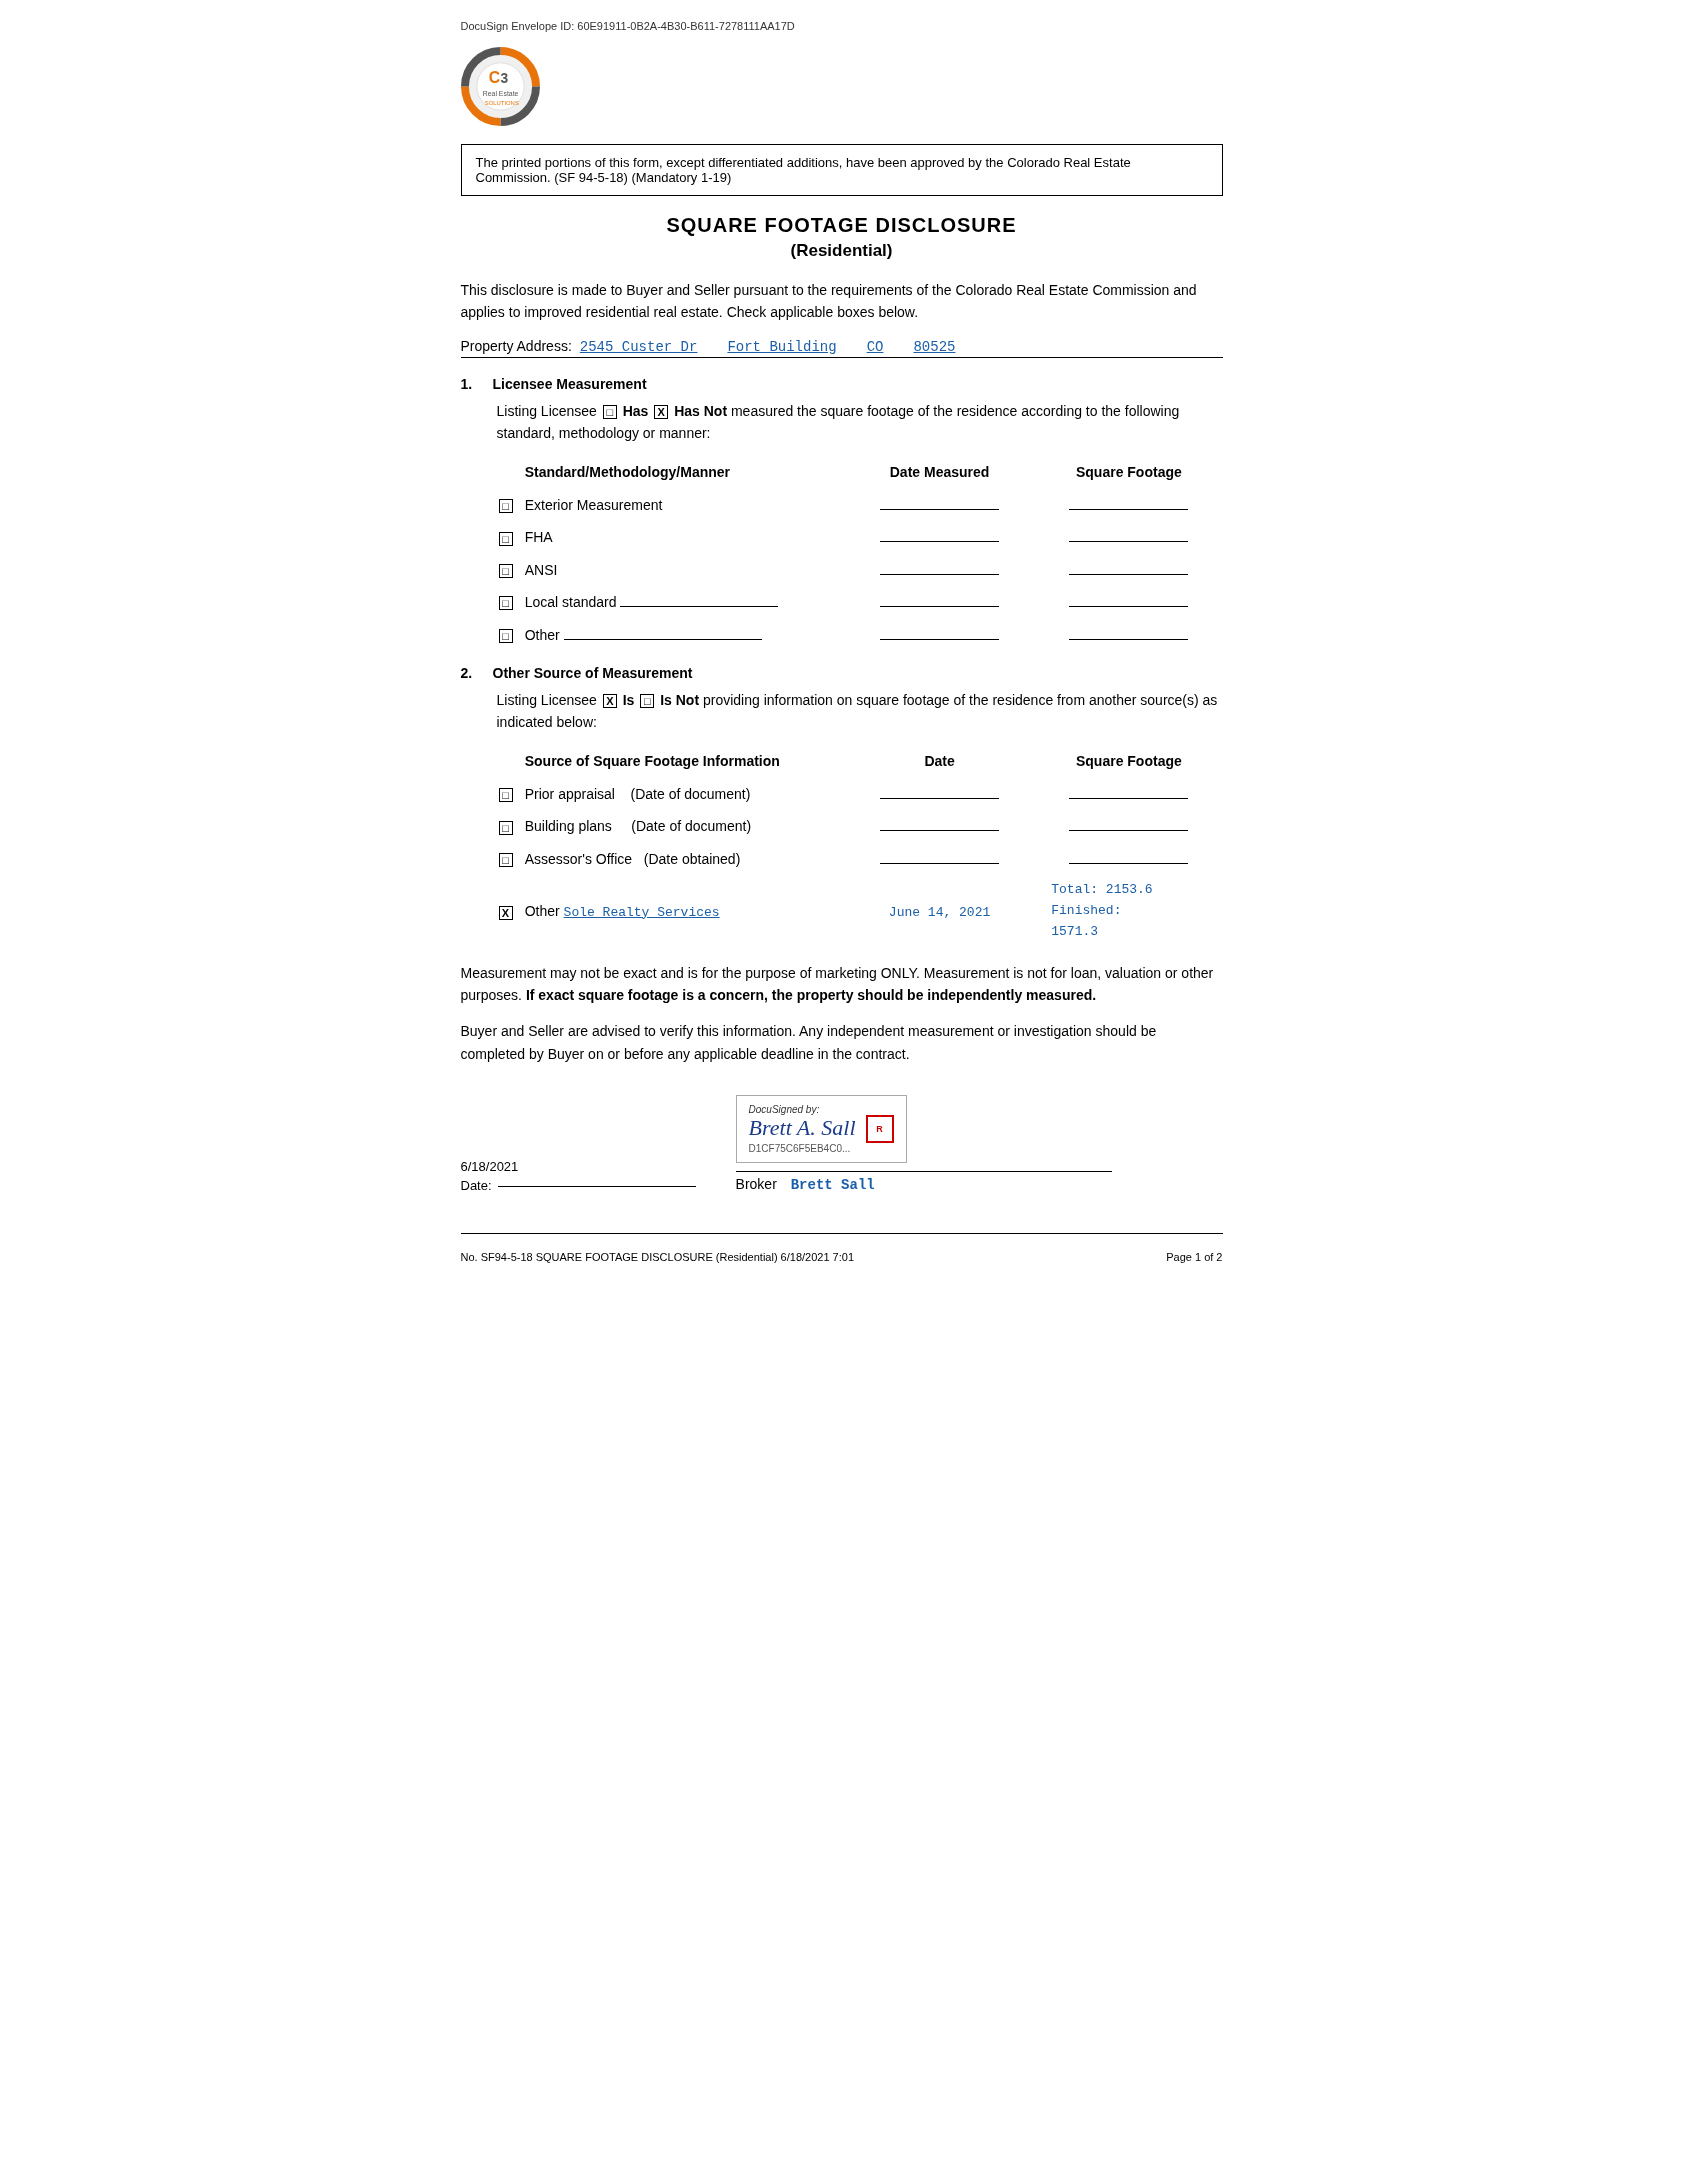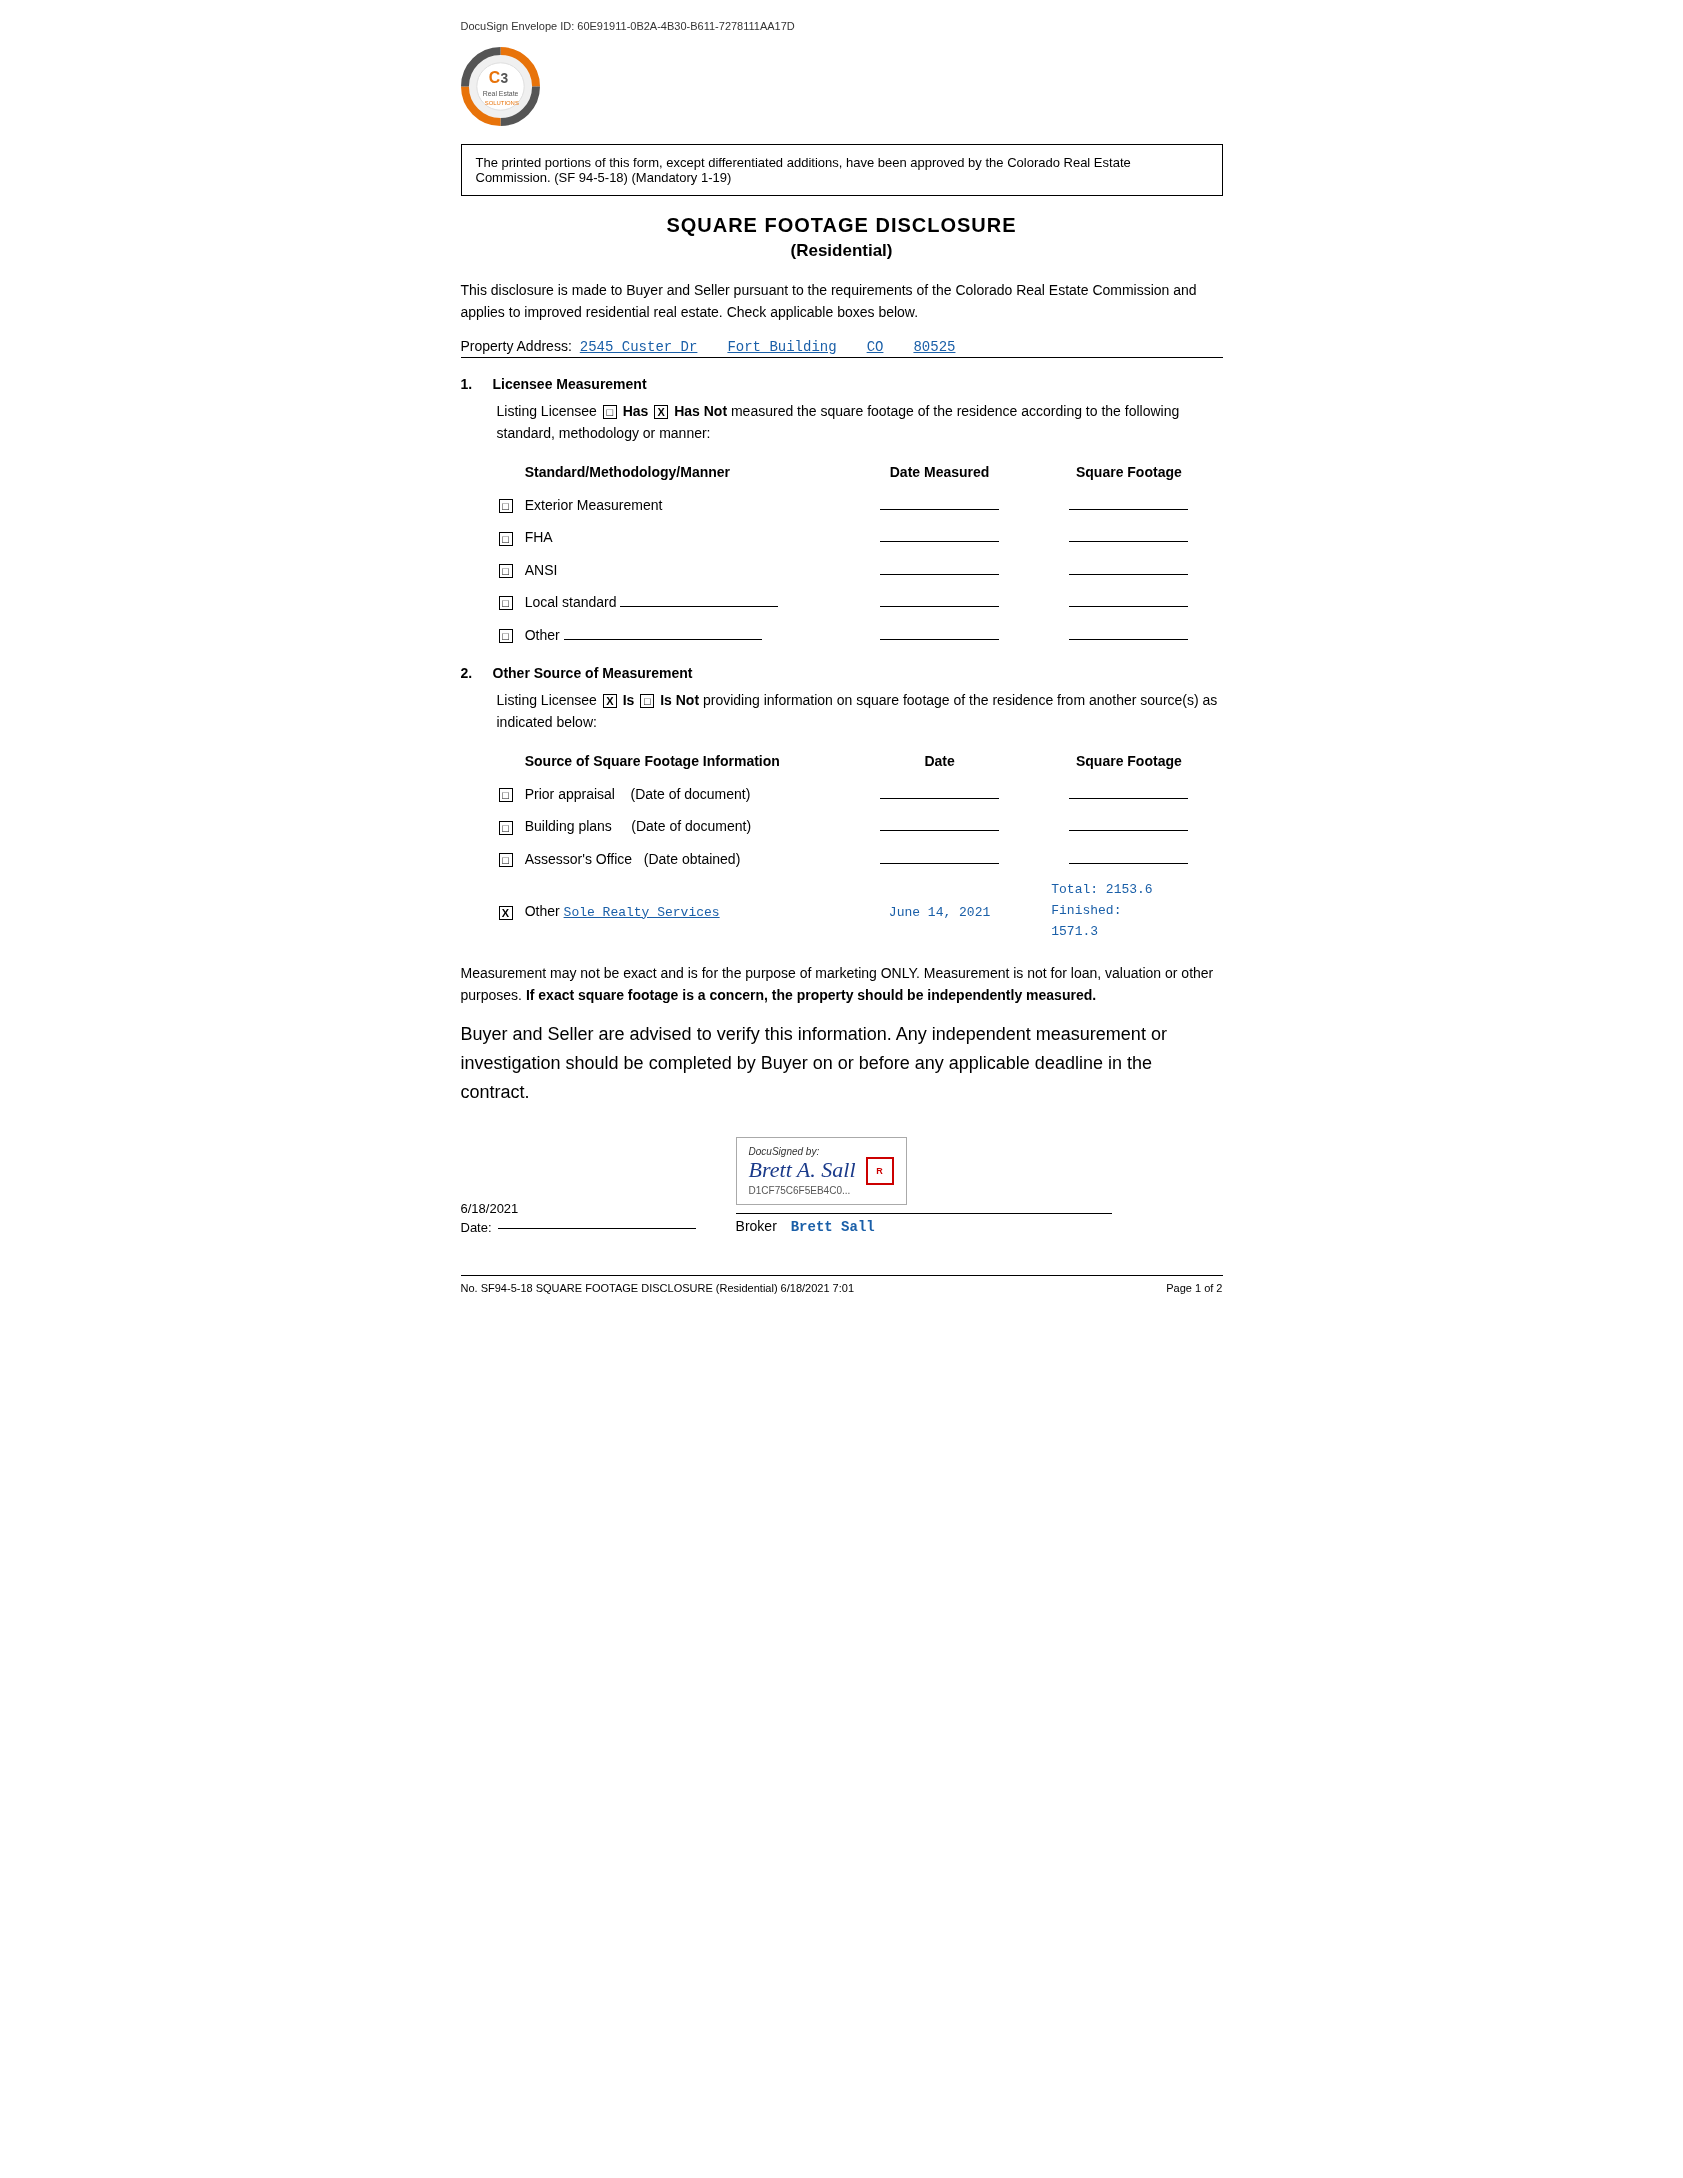--- a/index.html
+++ b/index.html
@@ -171,21 +171,21 @@
     }
     .warning-text {
       margin: 14px 0;
       line-height: 1.6;
       font-size: 14px;
     }
     .warning-text strong { font-weight: bold; }
     .buyer-seller-text {
       margin: 10px 0 20px 0;
       line-height: 1.6;
-      font-size: 18px;
+      font-size: 14px;
     }
     .signature-section {
       display: flex;
       align-items: flex-end;
       margin-top: 30px;
       margin-bottom: 20px;
       gap: 40px;
     }
     .date-sig {
       min-width: 178px;
@@ -247,21 +247,21 @@
     }
     .broker-name {
       color: #1a5fa8;
       font-family: 'Courier New', monospace;
       font-weight: bold;
       font-size: 14px;
     }
     .footer {
       margin-top: 40px;
       border-top: 1px solid #000;
-      padding-top: 6px;
+      padding-top: 17px;
       font-size: 12px;
       display: flex;
       justify-content: space-between;
     }
     .col-checkbox { width: 28px; }
     .col-standard { width: 317px; }
     .col-date { width: 198px; }
     .col-sf { width: 178px; }
   </style>
 </head>

